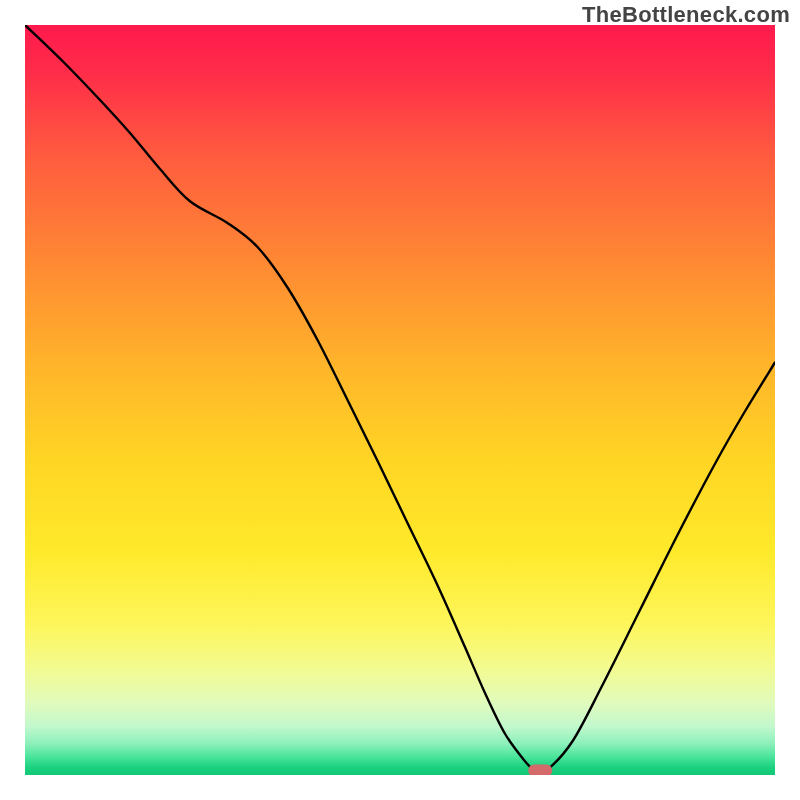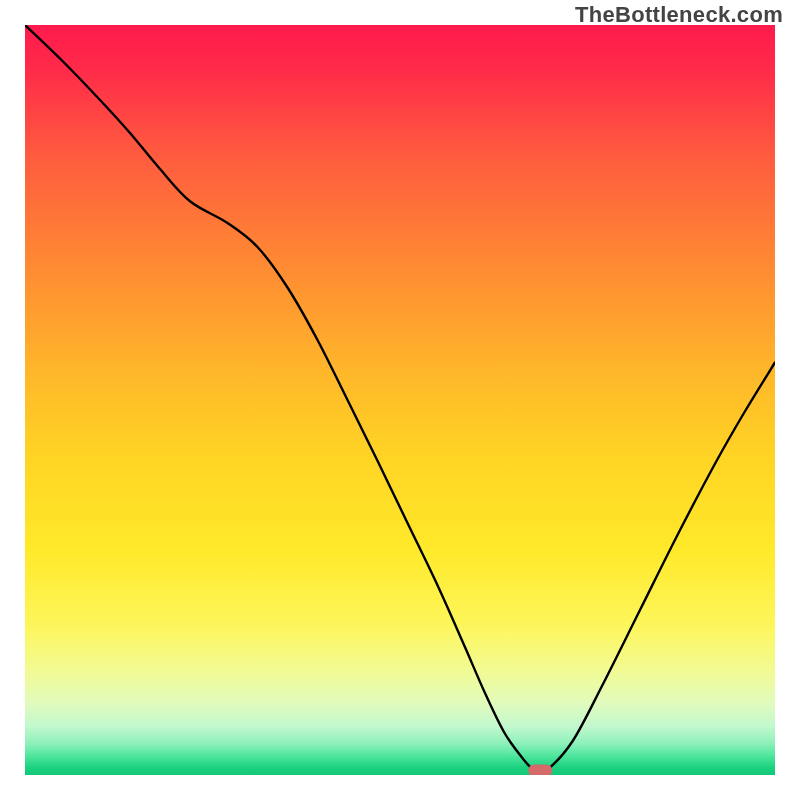--- a/index.html
+++ b/index.html
@@ -13,21 +13,21 @@
   }
   .frame {
     position: relative;
     width: 800px;
     height: 800px;
     box-sizing: border-box;
   }
   .watermark {
     position: absolute;
     top: 2px;
-    right: 17px;
+    right: 10px;
     color: #444;
     font-size: 22px;
     font-weight: 600;
     letter-spacing: 0.3px;
     z-index: 10;
   }
   svg {
     display: block;
   }
   .plot-area {

